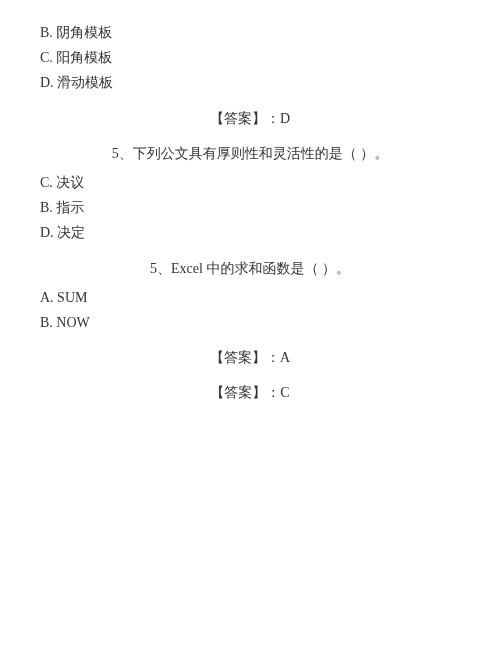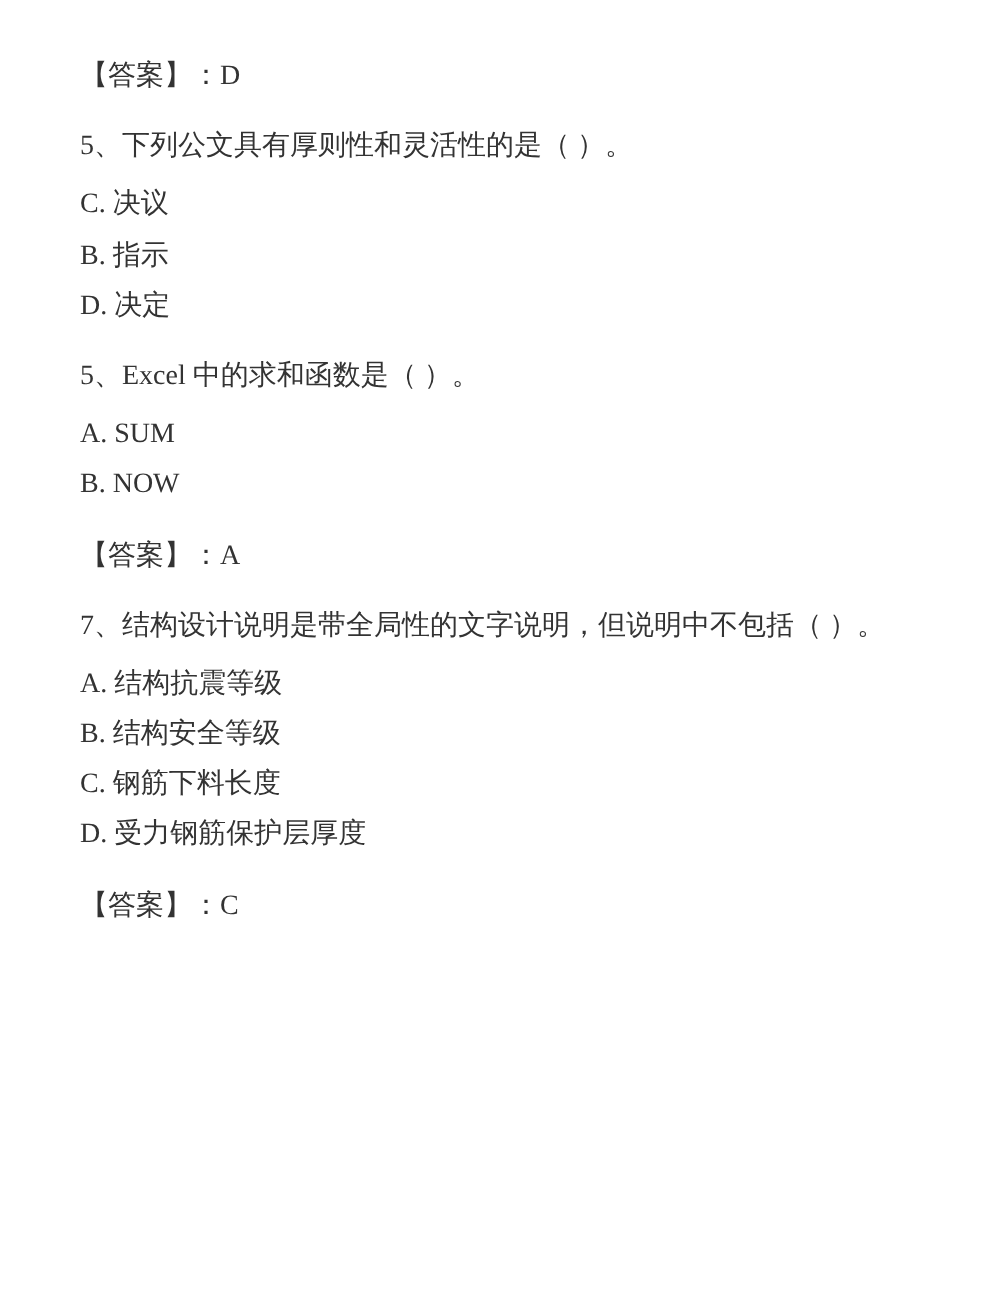--- a/index.html
+++ b/index.html
@@ -15,38 +15,45 @@
       font-size: 14px;
       color: #333333;
       padding: 20px 40px;
       line-height: 1.8;
     }
     .section {
       margin-bottom: 10px;
     }
     .answer-line {
       margin: 6px 0 10px 0;
+      text-align: center;
     }
     .answer-label {
       font-weight: normal;
       color: #333;
     }
     .option {
       display: block;
       margin-left: 0;
     }
     .question {
       margin-bottom: 4px;
+      text-align: center;
     }
   </style>
 </head>
 <body>
 
 <div>
 
+  <div class="section">
+    <span class="option">B. 阴角模板</span>
+    <span class="option">C. 阳角模板</span>
+    <span class="option">D. 滑动模板</span>
+  </div>
 
   <div class="answer-line">
     <span class="answer-label">【答案】：D</span>
   </div>
 
   <div class="section">
     <div class="question">5、下列公文具有厚则性和灵活性的是（    ）。</div>
     <span class="option">C. 决议</span>
     <span class="option">B. 指示</span>
     <span class="option">D. 决定</span>
@@ -56,25 +63,18 @@
   <div class="section">
     <div class="question">5、Excel 中的求和函数是（    ）。</div>
     <span class="option">A. SUM</span>
     <span class="option">B. NOW</span>
   </div>
 
   <div class="answer-line">
     <span class="answer-label">【答案】：A</span>
   </div>
 
-  <div class="section">
-    <div class="question">7、结构设计说明是带全局性的文字说明，但说明中不包括（    ）。</div>
-    <span class="option">A. 结构抗震等级</span>
-    <span class="option">B. 结构安全等级</span>
-    <span class="option">C. 钢筋下料长度</span>
-    <span class="option">D. 受力钢筋保护层厚度</span>
-  </div>
 
   <div class="answer-line">
     <span class="answer-label">【答案】：C</span>
   </div>
 
 </div>
 
 </body></html>

